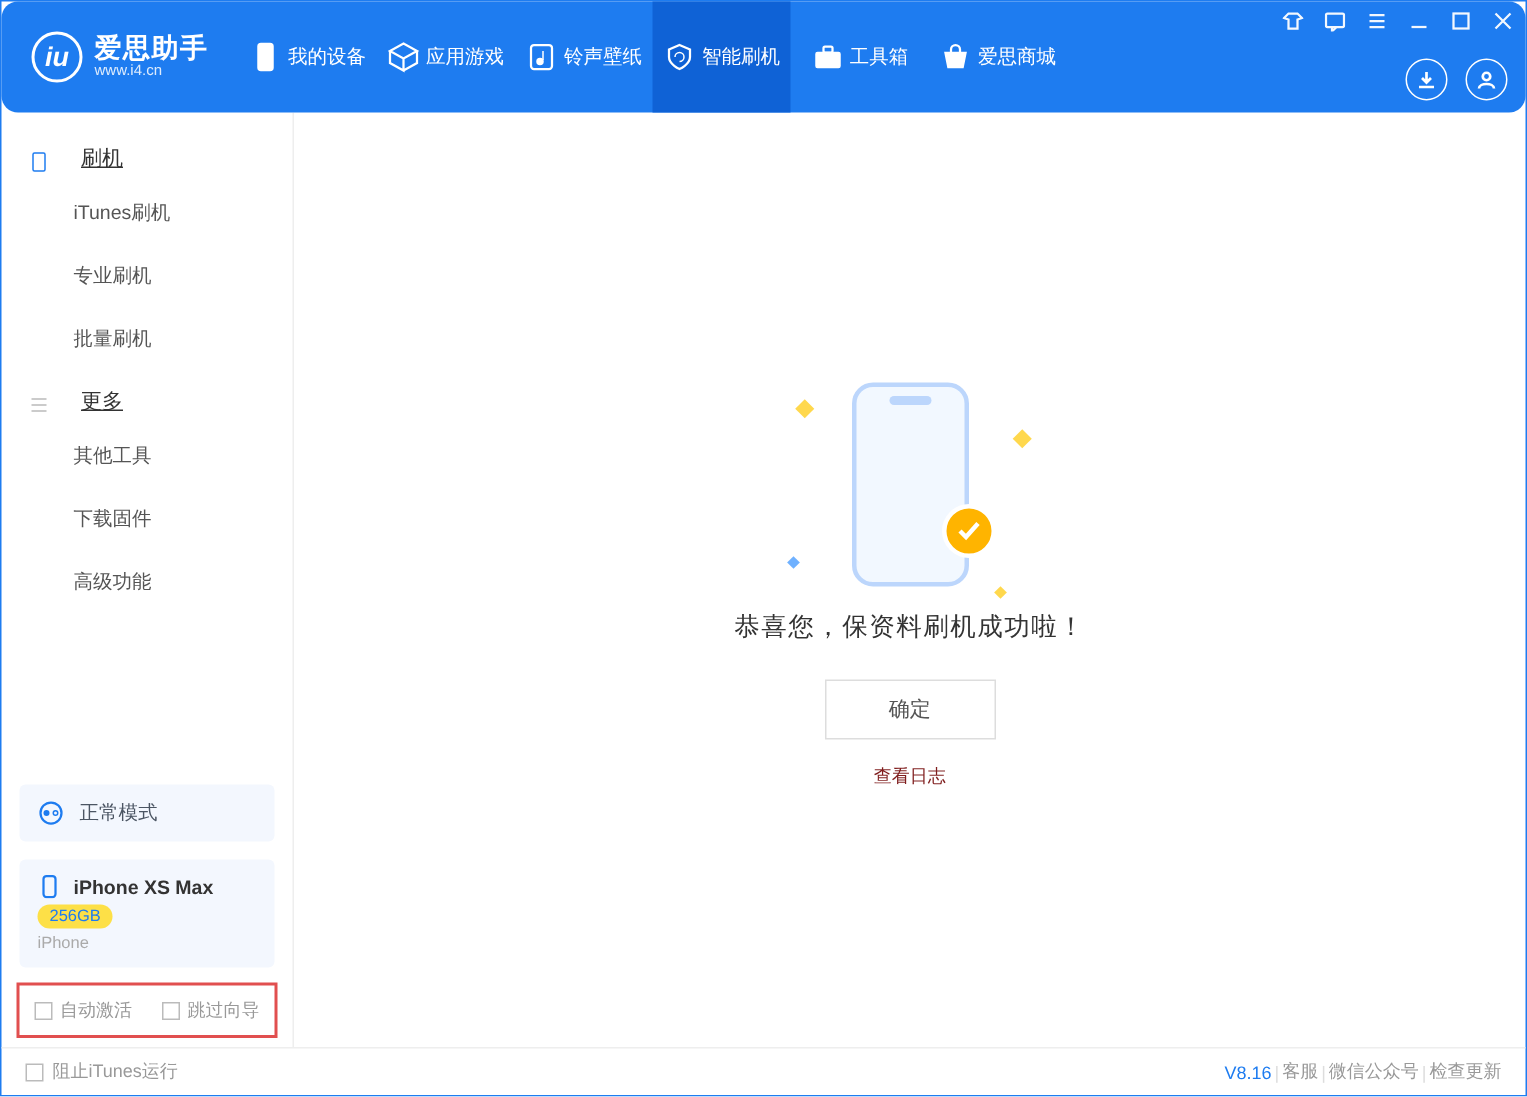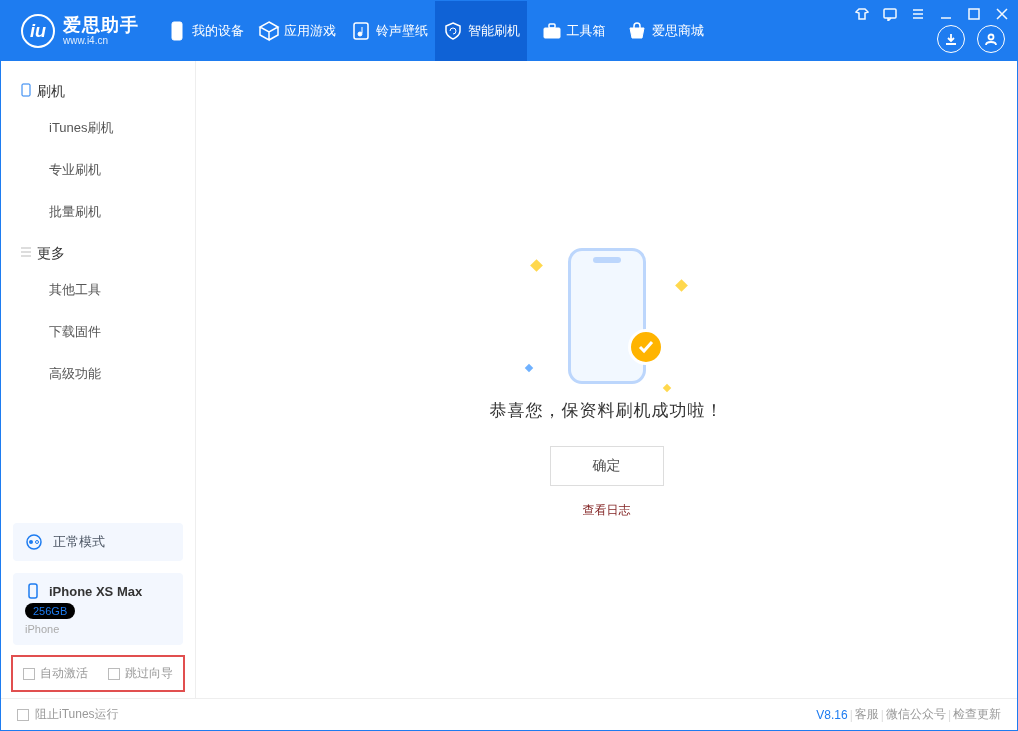--- a/index.html
+++ b/index.html
@@ -1,19 +1,19 @@
 <!DOCTYPE html>
 <html><head>
 <meta charset="utf-8">
 <style>
   * { box-sizing: border-box; margin: 0; padding: 0; }
   body { font-family: "Microsoft YaHei", sans-serif; font-size: 13px; color: #555; background: #f5f5f5; }
   .window { width: 1018px; height: 731px; background: #fff; border: 1px solid #1e7cf0; display: flex; flex-direction: column; }
 
-  .titlebar { background: #1e7cf0; height: 60px; display: flex; align-items: stretch; color: #fff; position: relative; }
+  .titlebar { background: #1e7cf0; height: 74px; display: flex; align-items: stretch; color: #fff; position: relative; border-radius: 11px; }
   .brand { display: flex; align-items: center; padding: 0 20px; gap: 8px; }
   .brand-icon { width: 34px; height: 34px; border: 2px solid #fff; border-radius: 50%; display: flex; align-items: center; justify-content: center; font-weight:bold; font-size:18px; font-style:italic;}
   .brand-text { line-height: 1.1; }
   .brand-title { font-size: 18px; font-weight: bold; letter-spacing: 1px;}
   .brand-sub { font-size: 10px; opacity: .85; }
 
   .navtabs { display: flex; align-items: stretch; }
   .navtab { width: 92px; display: flex; align-items: center; justify-content: center; gap: 4px; cursor: pointer; font-size: 13px; }
   .navtab.active { background: #0f62d6; }
   .navtab svg { width: 22px; height: 22px; fill: #fff; stroke:#fff; }
@@ -23,29 +23,29 @@
   .winctrls svg { width:14px; height:14px; stroke:#fff; fill:none; stroke-width:1.5; }
 
   .userctrls { position:absolute; right:12px; bottom:8px; display:flex; gap:12px;}
   .userctrls span { width: 28px; height: 28px; border:1.5px solid #fff; border-radius:50%; display:flex; align-items:center; justify-content:center; cursor:pointer;}
   .userctrls svg { width:14px; height:14px; stroke:#fff; fill:none; stroke-width:1.8;}
 
   .body { flex:1; display:flex; overflow:hidden; }
 
   .sidebar { width: 195px; border-right:1px solid #eee; display:flex; flex-direction:column; overflow:hidden;}
   .side-scroll { flex:1; overflow:auto; padding-top:10px;}
-  .side-group { padding: 12px 18px 6px; font-size: 14px; color:#333; display:flex; align-items:flex-start; gap:4px;}
+  .side-group { padding: 12px 18px 6px; font-size: 14px; color:#333; display:flex; align-items:flex-end; gap:21px;text-decoration:underline;}
   .side-group svg { width:14px; height:14px; stroke:#1e7cf0;}
   .side-item { padding: 12px 18px 12px 48px; color:#555; cursor:pointer; font-size:13px;}
   .side-item.active { color:#1e7cf0; }
   .status-card { background:#f3f7fe; border-radius:4px; padding:10px 12px; margin:6px 12px; display:flex; align-items:flex-end; gap:10px; color:#4b5563;}
   .status-card svg { width:18px; height:18px; }
   .device-card { background:#f3f7fe; border-radius:4px; padding:10px 12px; margin:6px 12px; }
   .device-card .dname { font-weight:bold; color:#333; display:flex; align-items:center; gap:8px;}
-  .badge { display:inline-block; background:#000000; color:#1e7cf0; font-size:11px; padding:2px 8px; border-radius:10px; margin-top:4px;}
+  .badge { display:inline-block; background:#fde047; color:#1e7cf0; font-size:11px; padding:2px 8px; border-radius:10px; margin-top:4px;}
   .device-sub { font-size:11px; color:#aaa; margin-top:4px;}
 
   .checks { border:2px solid #e14f4f; padding:8px 10px; margin:4px 10px 6px; display:flex; gap:16px; font-size:12px; color:#999;justify-content:space-between;}
   .chk { display:flex; align-items:center; gap:5px;}
   .chk .box { width:12px; height:12px; border:1px solid #bbb; background:#fff;}
 
   .main { flex:1; display:flex; flex-direction:column; align-items:center; justify-content:center; position:relative;}
   .success-fig { position:relative; width:170px; height:150px; display:flex; align-items:center; justify-content:center;}
   .phone { width:78px; height:136px; border:3px solid #bcd6fc; border-radius:14px; background:#f2f8ff; position:relative;}
   .phone::before { content:""; position:absolute; top:6px; left:50%; transform:translateX(-50%); width:28px; height:6px; background:#bcd6fc; border-radius:3px;}

